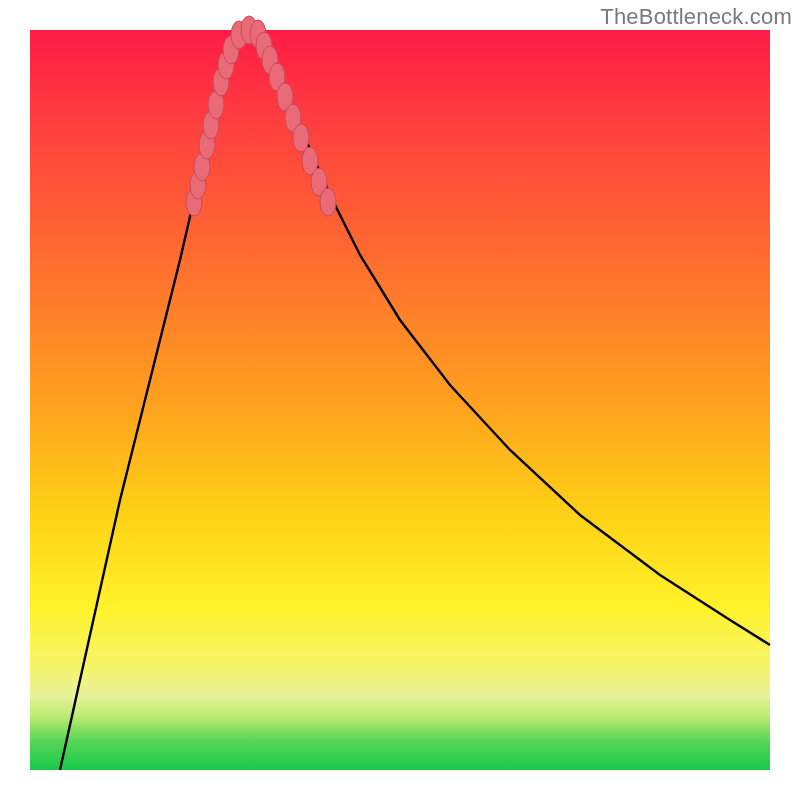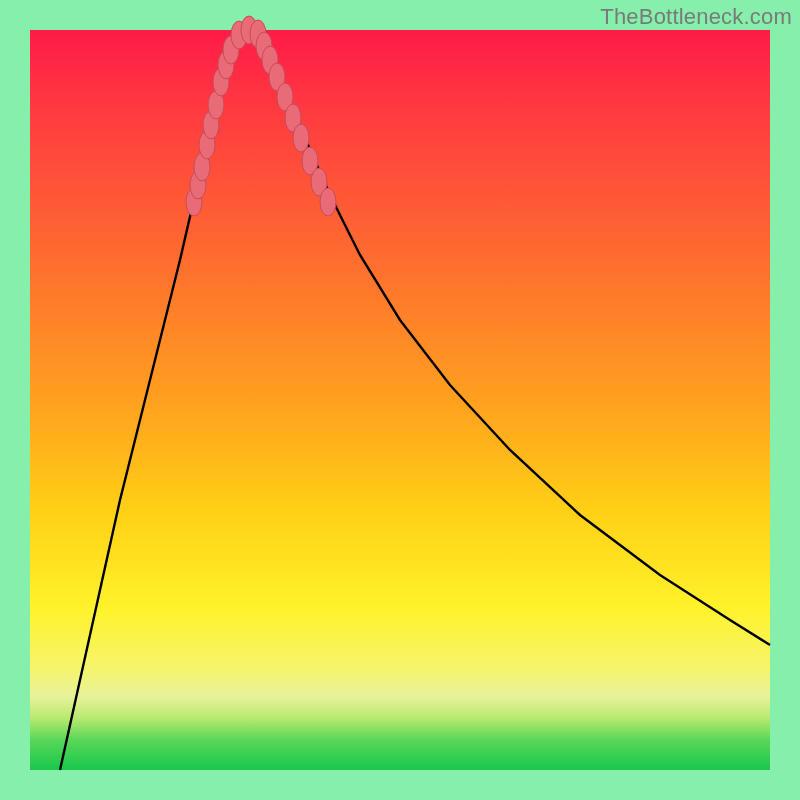--- a/index.html
+++ b/index.html
@@ -8,21 +8,21 @@
     width: 800px;
     height: 800px;
     overflow: hidden;
     background: #000;
     font-family: Arial, Helvetica, sans-serif;
   }
   .frame {
     position: relative;
     width: 800px;
     height: 800px;
-    background: #86efac;
+    background: #ffffff;
   }
   .plot-area {
     position: absolute;
     left: 30px;
     top: 30px;
     width: 740px;
     height: 740px;
     
     background: linear-gradient(
       to bottom,

